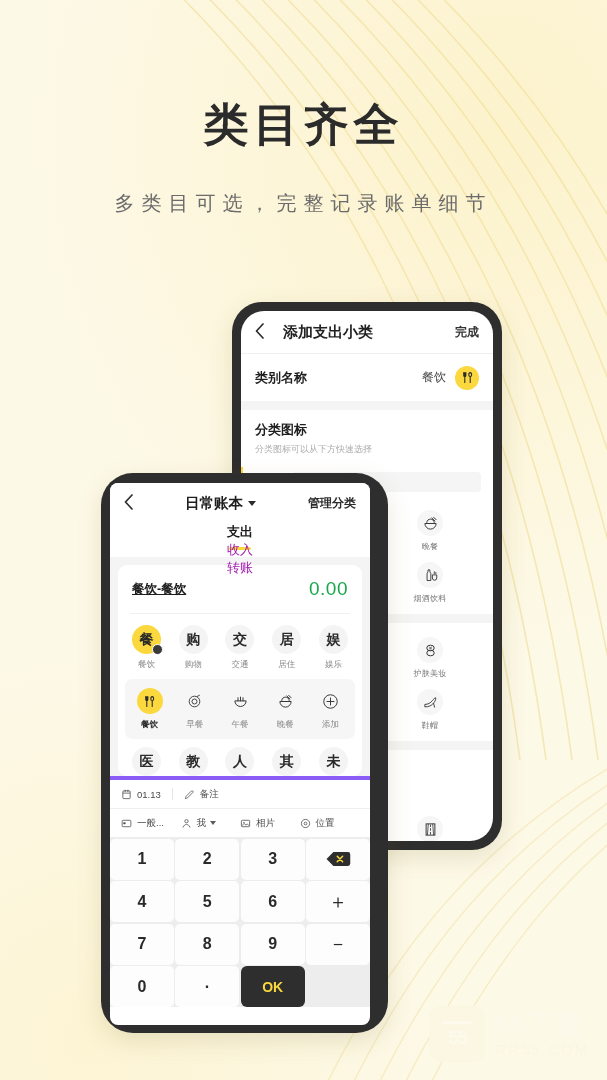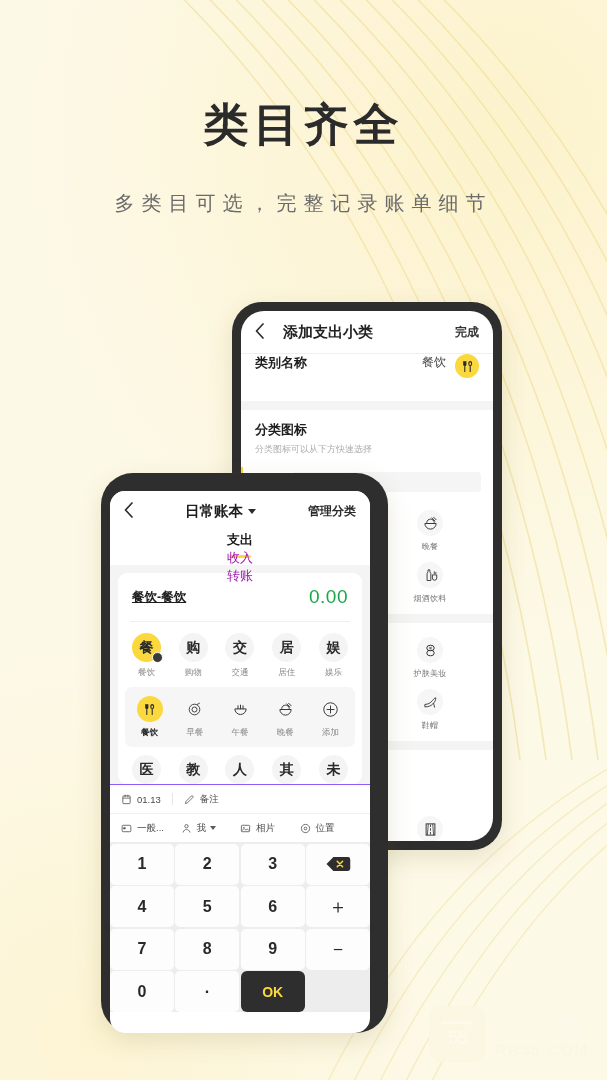--- a/index.html
+++ b/index.html
@@ -37,30 +37,30 @@
   
   .phone{position:absolute;background:#2F2E2E;border-radius:30px;box-shadow:0 8px 24px rgba(120,105,40,.16);}
   .phone .screen{position:absolute;background:#FFFFFF;overflow:hidden;}
 
   
   #phone-back{left:232px;top:302px;width:270px;height:548px;border-radius:30px;}
   #phone-back .screen{left:9px;top:9px;width:252px;height:530px;border-radius:23px;}
 
   
   #phone-front{left:101px;top:473px;width:287px;height:560px;border-radius:32px;}
-  #phone-front .screen{left:9px;top:18px;width:260px;height:542px;border-radius:15px;}
+  #phone-front .screen{left:9px;top:10px;width:260px;height:542px;border-radius:8px;}
   .sep{height:1px;background:#EFEFEF;}
 
   
   .bp-nav{height:42px;display:flex;align-items:center;padding:0 14px;}
   .bp-back{font-size:17px;color:#333;width:22px;line-height:1;}
   .bp-title{font-size:15px;font-weight:700;color:#222;margin-left:6px;}
   .bp-done{margin-left:auto;font-size:12px;font-weight:700;color:#333;}
 
-  .bp-field{height:47px;display:flex;padding:0 14px;}
+  .bp-field{height:47px;display:flex;align-items:center;padding:0 14px;}
   .bp-field-label{font-size:13px;font-weight:700;color:#1F1F1F;}
   .bp-field-val{margin-left:auto;font-size:12px;color:#4A4A4A;margin-right:9px;}
   .chip-yellow{
     width:24px;height:24px;border-radius:50%;background:#FAD83E;
     display:flex;align-items:center;justify-content:center;flex:0 0 auto;
   }
   .bp-blockgap{height:9px;background:#F4F4F4;}
   .bp-sec{padding:11px 14px 7px 14px;}
   .bp-sec-title{font-size:13px;font-weight:700;color:#1F1F1F;}
   .bp-sec-sub{font-size:9px;color:#ACACAC;margin-top:4px;}
@@ -129,21 +129,21 @@
   .sub-ic{
     width:26px;height:26px;border-radius:50%;
     display:flex;align-items:center;justify-content:center;
   }
   .sub-ic.sel{background:#FAD83E;}
   .sub-cap{font-size:8.5px;color:#8A8A8A;margin-top:5px;}
   .sub-cap.sel{color:#2A2A2A;font-weight:700;}
 
   .cat-row2{display:flex;padding:8px 5px 0 5px;}
 
-  .fp-meta{background:#fff;display:flex;align-items:center;height:28px;padding:0 11px;border-top:1px solid #8b5cf6;}
+  .fp-meta{background:#fff;display:flex;align-items:center;height:28px;padding:0 11px;border-top:4px solid #8b5cf6;}
   .fp-meta .mi{display:flex;align-items:center;font-size:9.5px;color:#4A4A4A;}
   .fp-meta .mi svg{margin-right:5px;}
   .divline{width:1px;height:12px;background:#E5E5E5;margin:0 11px;}
 
   .fp-meta2{background:#fff;display:flex;align-items:center;height:28px;padding:0 11px;border-top:1px solid #EFEFEF;}
   .fp-meta2 .mi{display:flex;align-items:center;font-size:9.5px;color:#4A4A4A;flex:1;}
   .fp-meta2 .mi svg{margin-right:5px;}
 
   .keypad{background:#EDEDED;display:grid;grid-template-columns:repeat(4,1fr);gap:1.5px;padding:1.5px 0 0 0;}
   .key{

